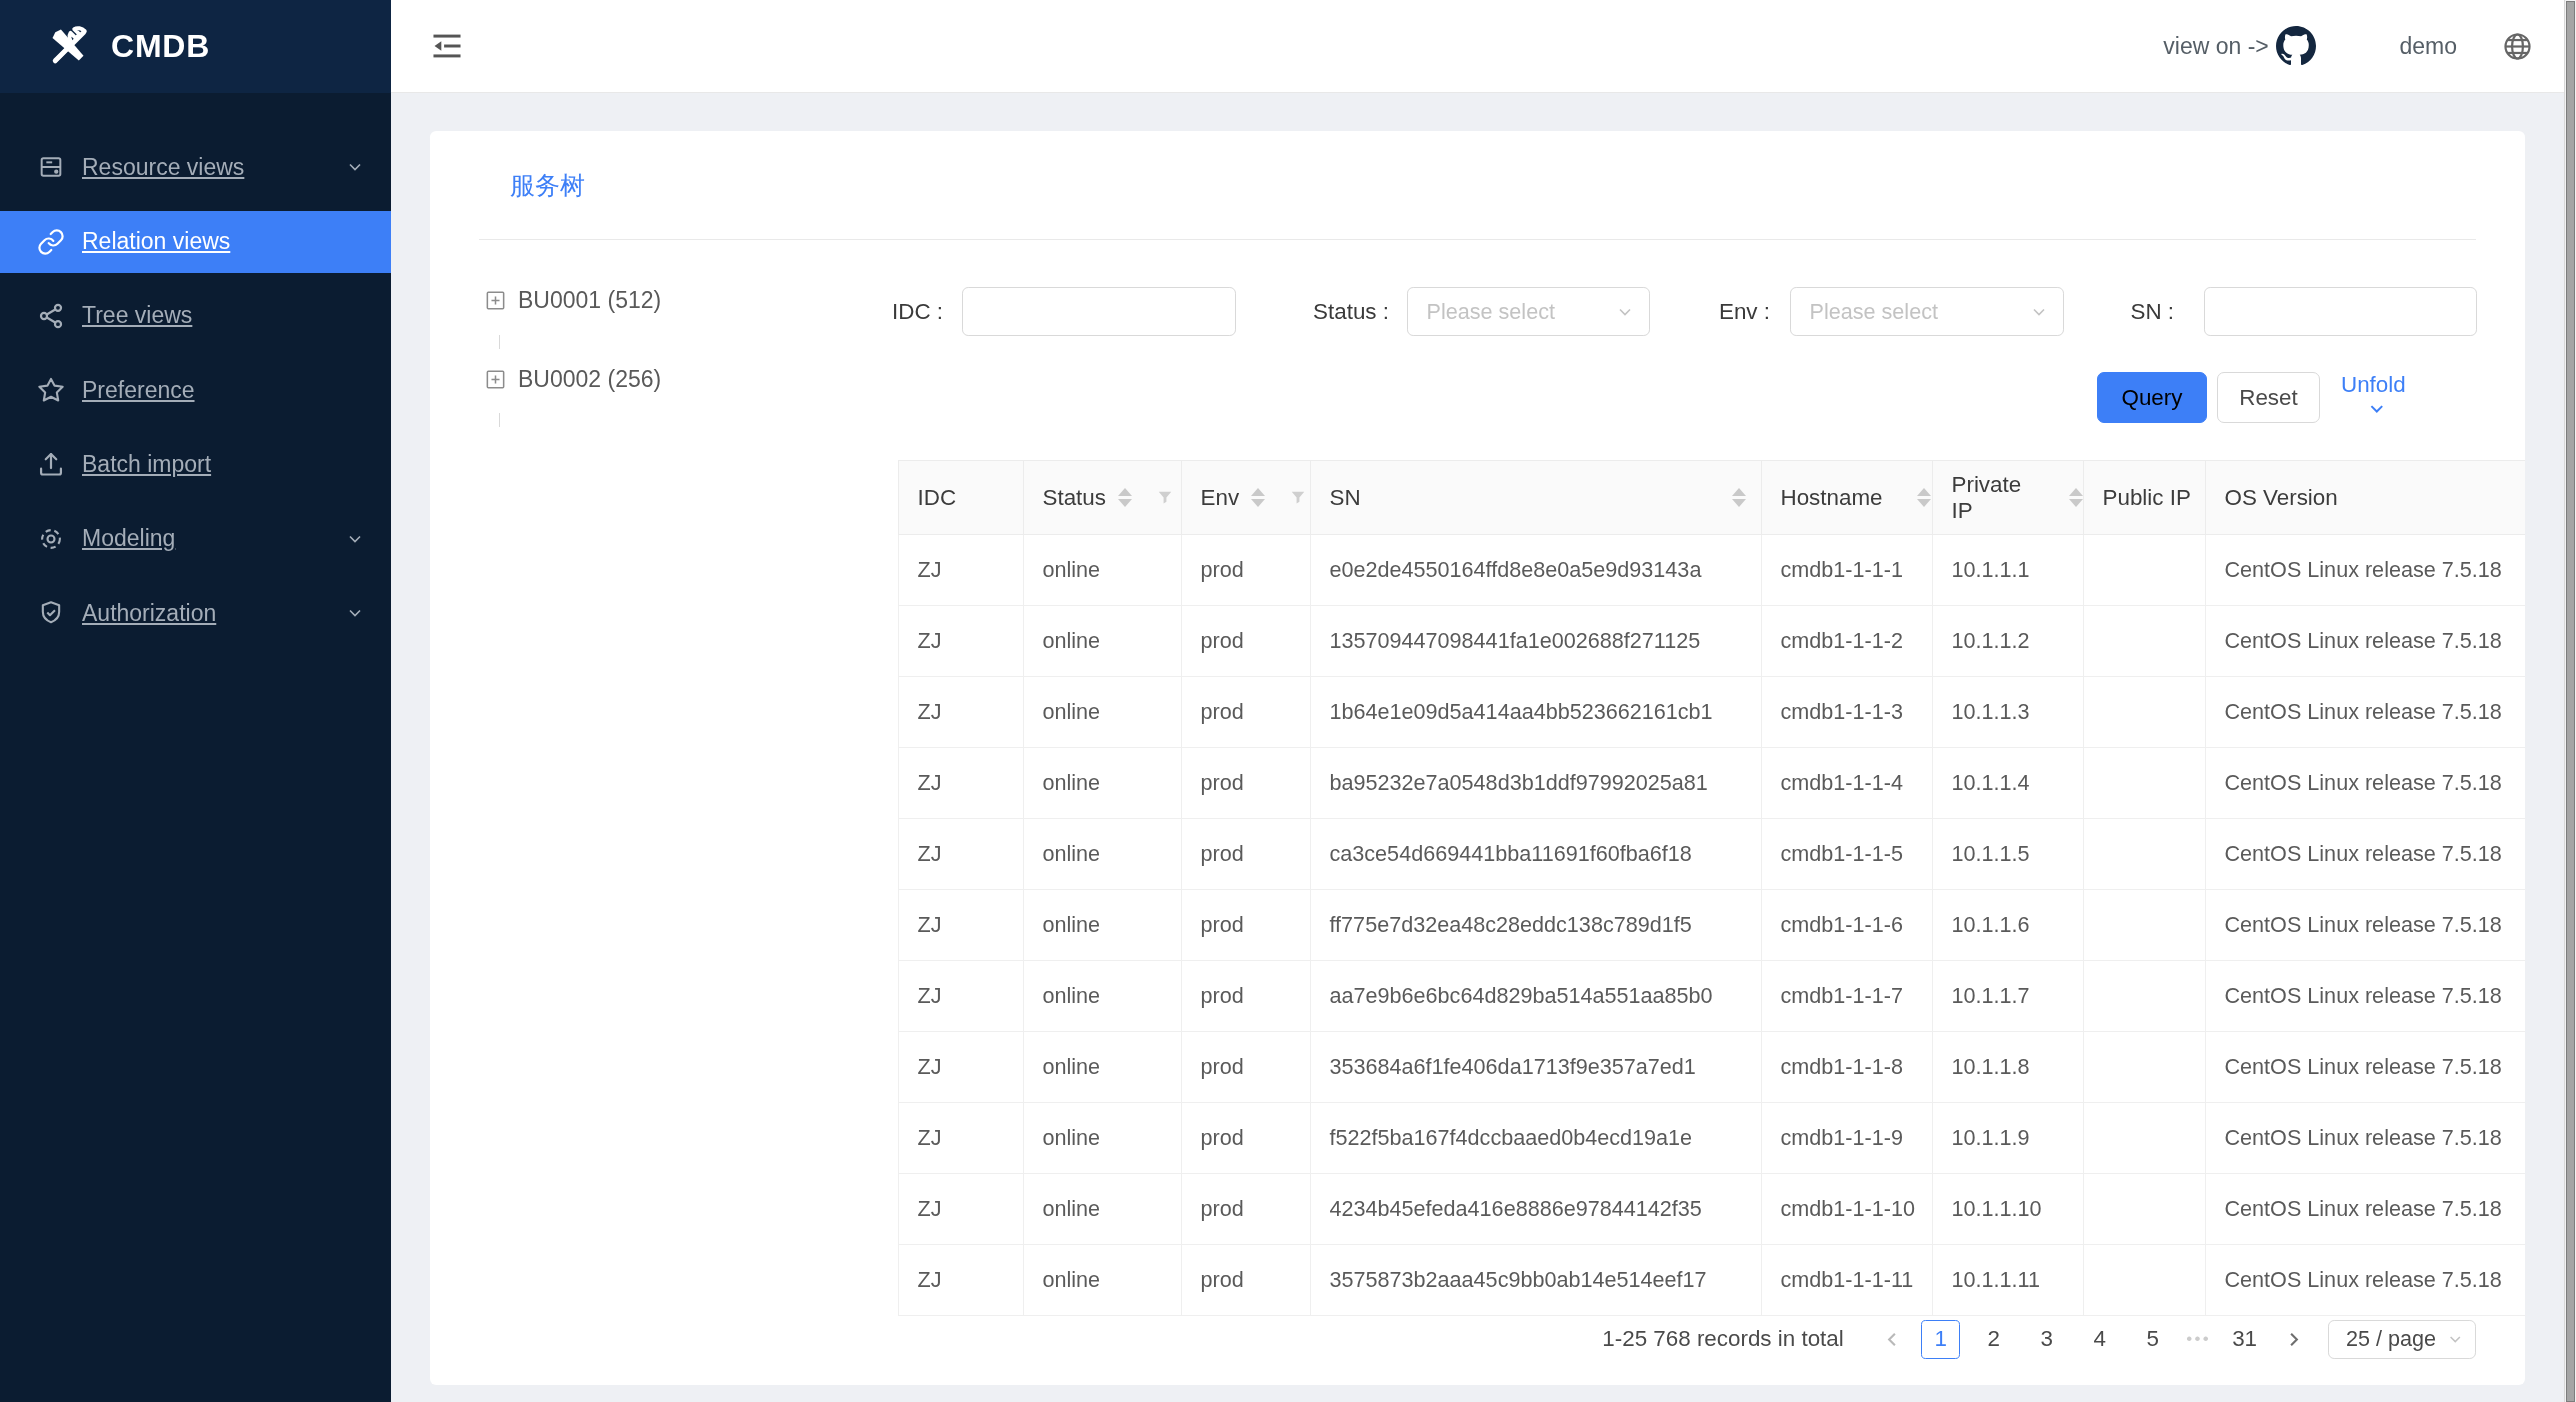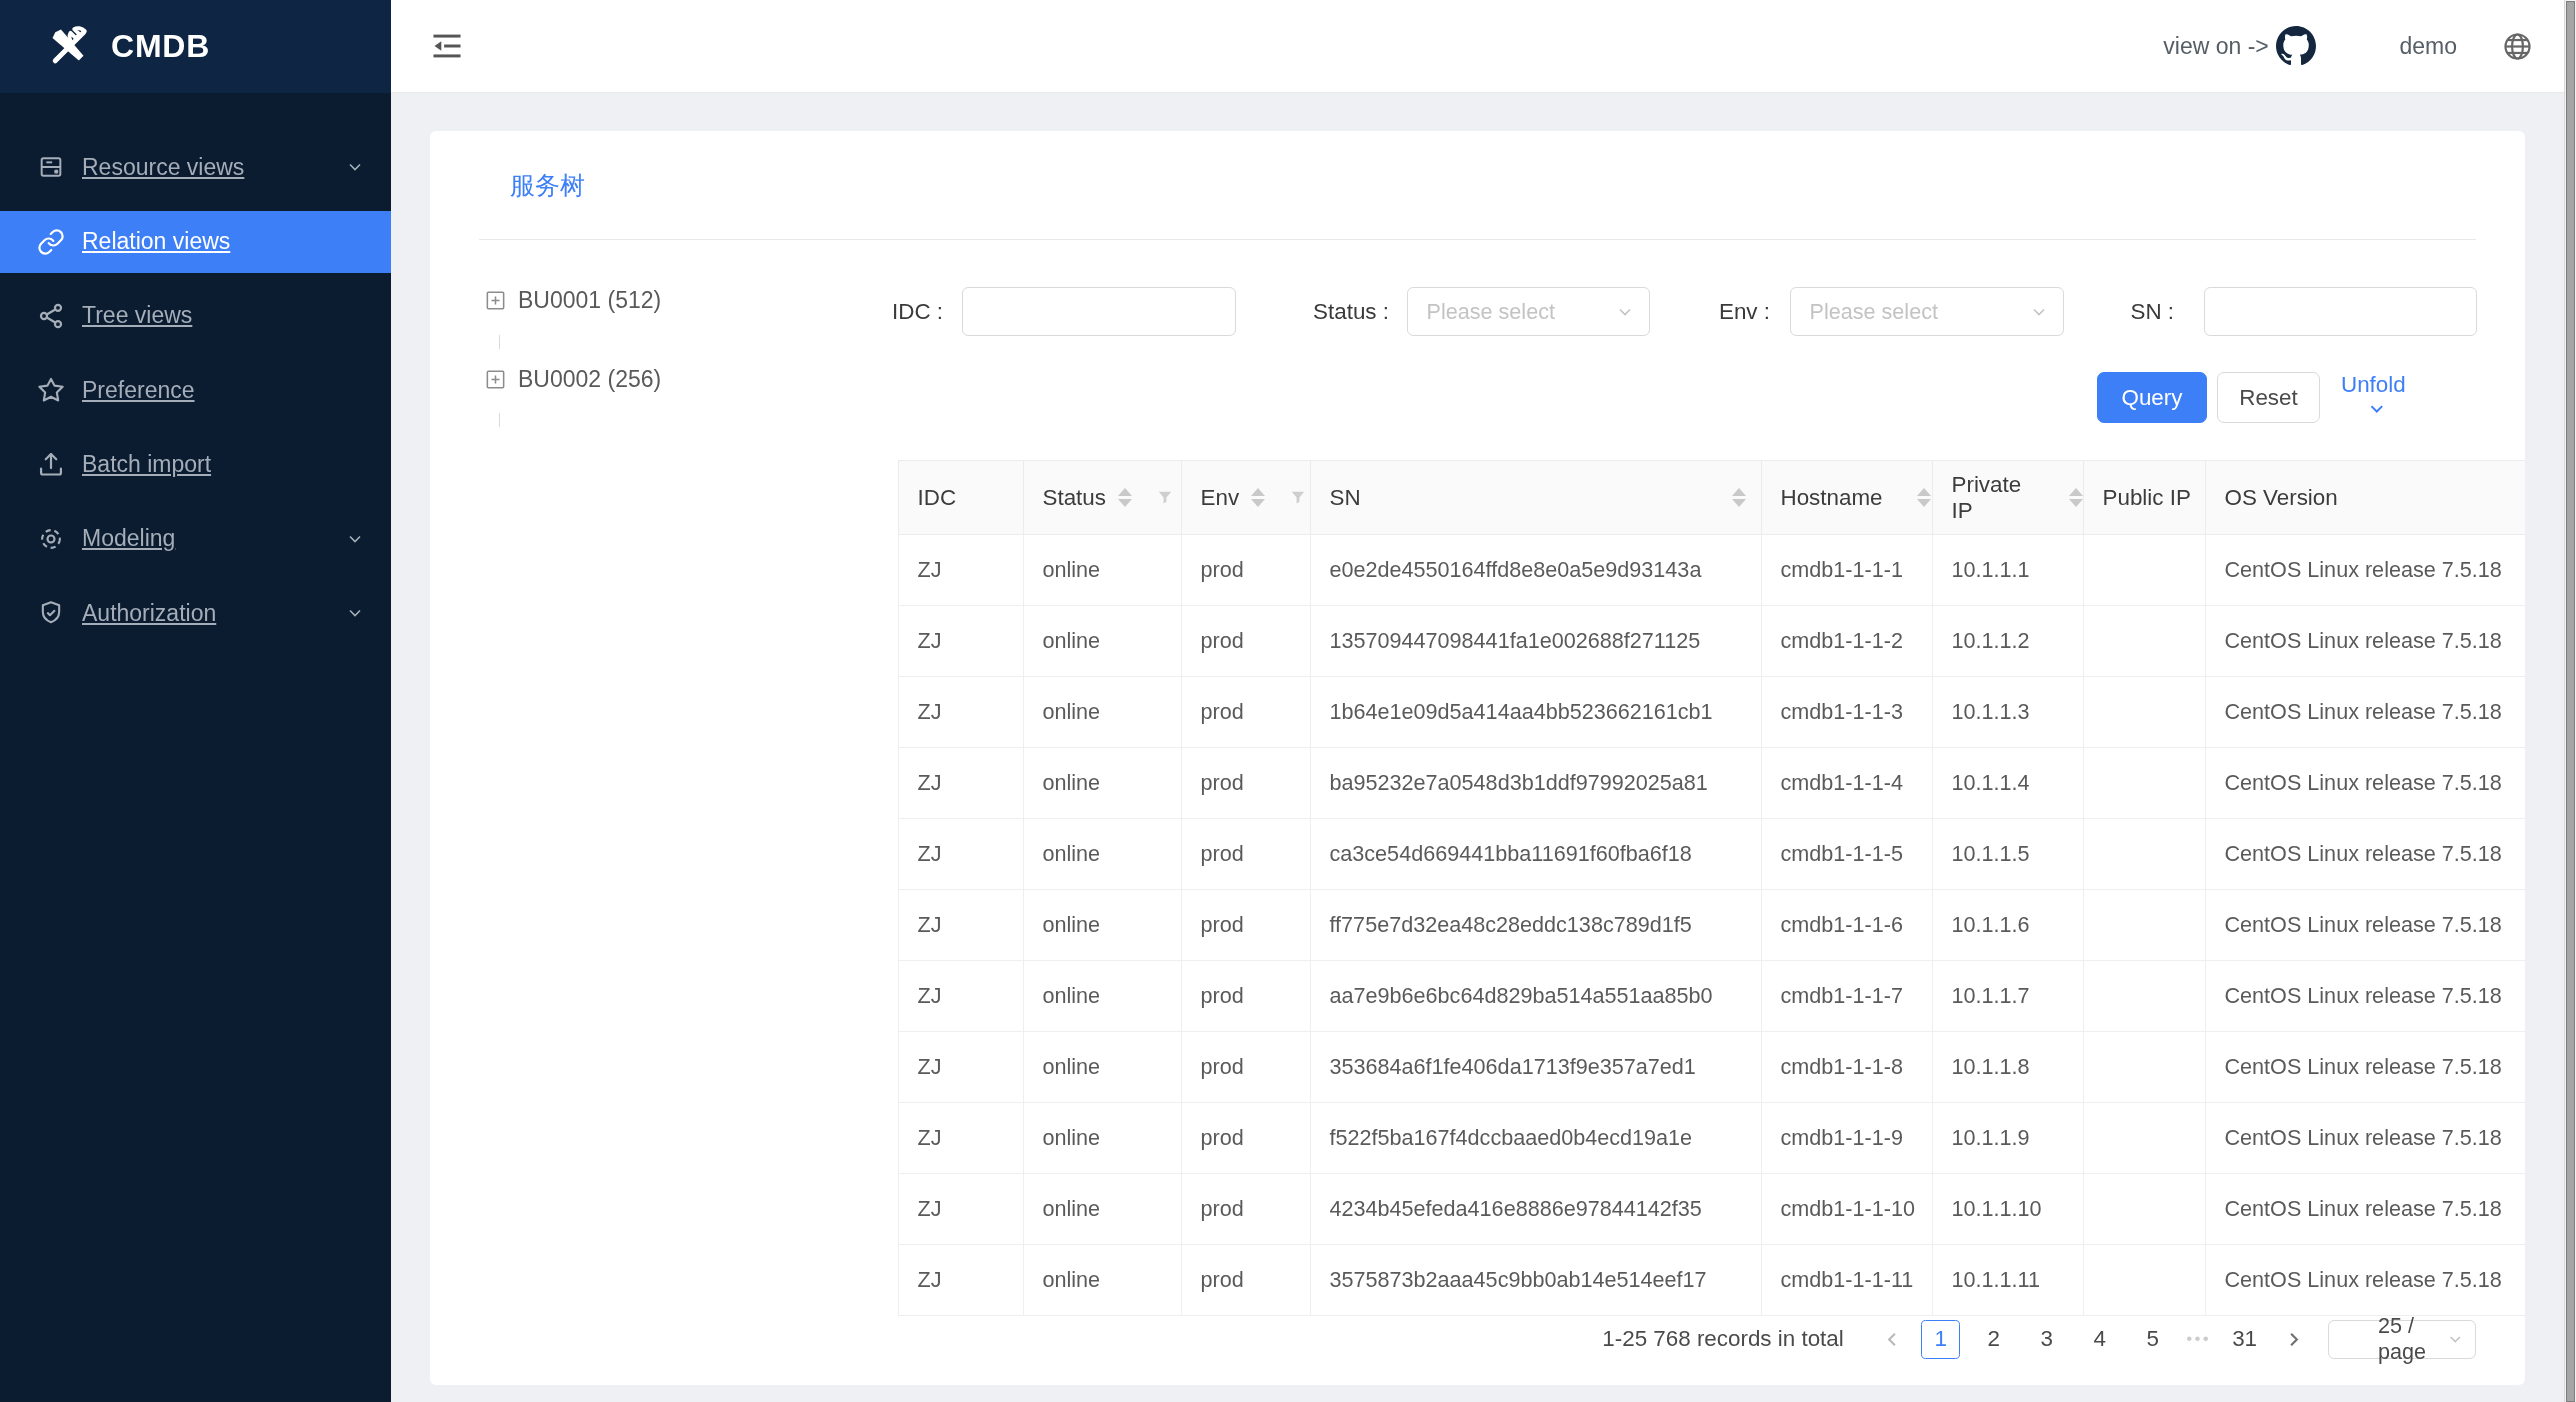--- a/index.html
+++ b/index.html
@@ -46,21 +46,21 @@
   
   .filters { position:absolute; left:0; top:156px; width:100%; height:49px;text-decoration:underline; }
   .f-label { position:absolute; top:0; height:49px; line-height:49px; font-size:22.4px; color:#3a3a3a; text-align:right; }
   .f-input { position:absolute; top:0; height:49px; border:0.8px solid #d9d9d9; border-radius:6.2px; font-size:21.6px; color:#555; padding:0 17px; outline:none; background:#fff; font-family:inherit; }
   .f-select { position:absolute; top:0; height:49px; border:0.8px solid #d9d9d9; border-radius:6.2px; background:#fff; display:flex; align-items:center; padding:0 14px 0 18.5px; cursor:pointer; }
   .f-select .ph { font-size:21.6px; color:#c3c3c3; flex:1 1 auto; }
   .f-select .sel-chevron { width:20px; height:20px; color:#c3c3c3; }
 
   .actions { position:absolute; left:0; top:241px; width:100%; height:52px; }
   .btn { position:absolute; top:0; height:51px; border-radius:7px; font-size:22.4px; display:flex; align-items:center; justify-content:center; cursor:pointer; font-family:inherit; }
-  .btn-query { left:1667px; width:110px; background:#3d7ff7; color:#ffffff; border:0.8px solid #3d7ff7; }
+  .btn-query { left:1667px; width:110px; background:#3d7ff7; color:#000000; border:0.8px solid #3d7ff7; }
   .btn-reset { left:1787px; width:103px; background:#fff; color:#4a4a4a; border:0.8px solid #d9d9d9; }
   .link-unfold { position:absolute; left:1911px; top:0; height:51px; display:flex; align-items:center; color:#3d7ff7; font-size:22.4px; cursor:pointer;flex-direction:column; }
   .link-unfold svg { width:21.6px; height:21.6px; margin-left:7.7px; color:#3d7ff7; }
 
   
   .table-wrap { position:absolute; left:468px; top:329px; width:1627px; height:982px; overflow:hidden; }
   table { border-collapse:collapse; table-layout:fixed; width:1771px; }
   th { height:74px; background:#fafafa; border:0.8px solid #ececec; font-size:22.4px; font-weight:500; color:#3c3c3c; text-align:left; padding-left:18.5px; position:relative; }
   td { height:71px; background:#fff; border:0.8px solid #efefef; font-size:21.6px; color:#5a5a5a; padding-left:18.5px; white-space:nowrap; overflow:hidden; }
   .hdr-inner { display:flex; align-items:center; }
@@ -73,21 +73,21 @@
 
   
   .pagination { position:absolute; right:49px; top:1188px; height:40px; display:flex; align-items:center; }
   .pg-total { font-size:22.4px; color:#4a4a4a; margin-right:26px; }
   .pg-arrow { width:23px; height:23px; color:#b9b9b9; margin:0 10.8px; cursor:pointer; }
   .pg-arrow.next { color:#6f6f6f; }
   .pg-item { min-width:39px; height:39px; margin:0 7px; display:flex; align-items:center; justify-content:center; font-size:22.4px; color:#4a4a4a; cursor:pointer; border-radius:4.6px; }
   .pg-item.active { border:1.5px solid #3d7ff7; color:#3d7ff7; background:#fff; }
   .pg-dots { color:#cccccc; letter-spacing:2.3px; font-size:17px; cursor:pointer; margin:0 7px; }
   .pg-size { width:148px; height:39px; border:0.8px solid #d9d9d9; border-radius:6.2px; display:flex; align-items:center; padding:0 10.8px 0 17px; margin-left:12.3px; cursor:pointer; background:#fff; }
-  .pg-size span { font-size:21.6px; color:#4a4a4a; flex:1;margin-left:32px; }
+  .pg-size span { font-size:21.6px; color:#4a4a4a; flex:1; }
   .pg-size svg { width:18.5px; height:18.5px; color:#c3c3c3; }
 
   
   .scrollbar { position:absolute; right:0; top:0; width:12.3px; height:1403px; background:#f2f2f2; border-left:0.8px solid #d8d8d8; z-index:10; }
   .scrollbar .thumb { position:absolute; left:0.8px; right:0.8px; top:0.8px; bottom:0.8px; background:#a5a5a5; border:0.8px solid #7d7d7d; }
 </style>
 </head>
 <body>
 
 <div class="app">

